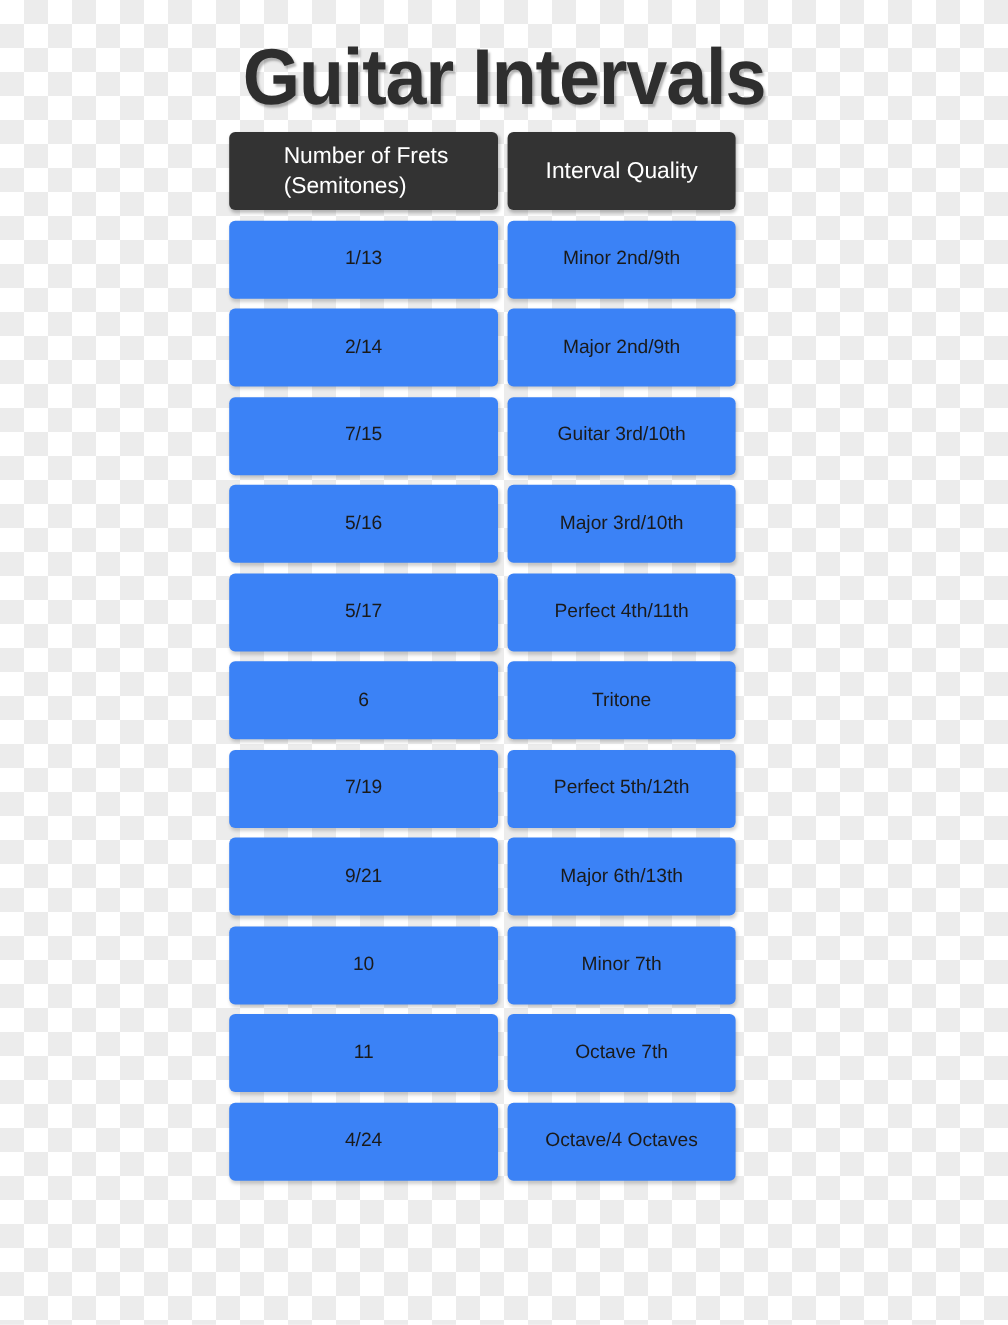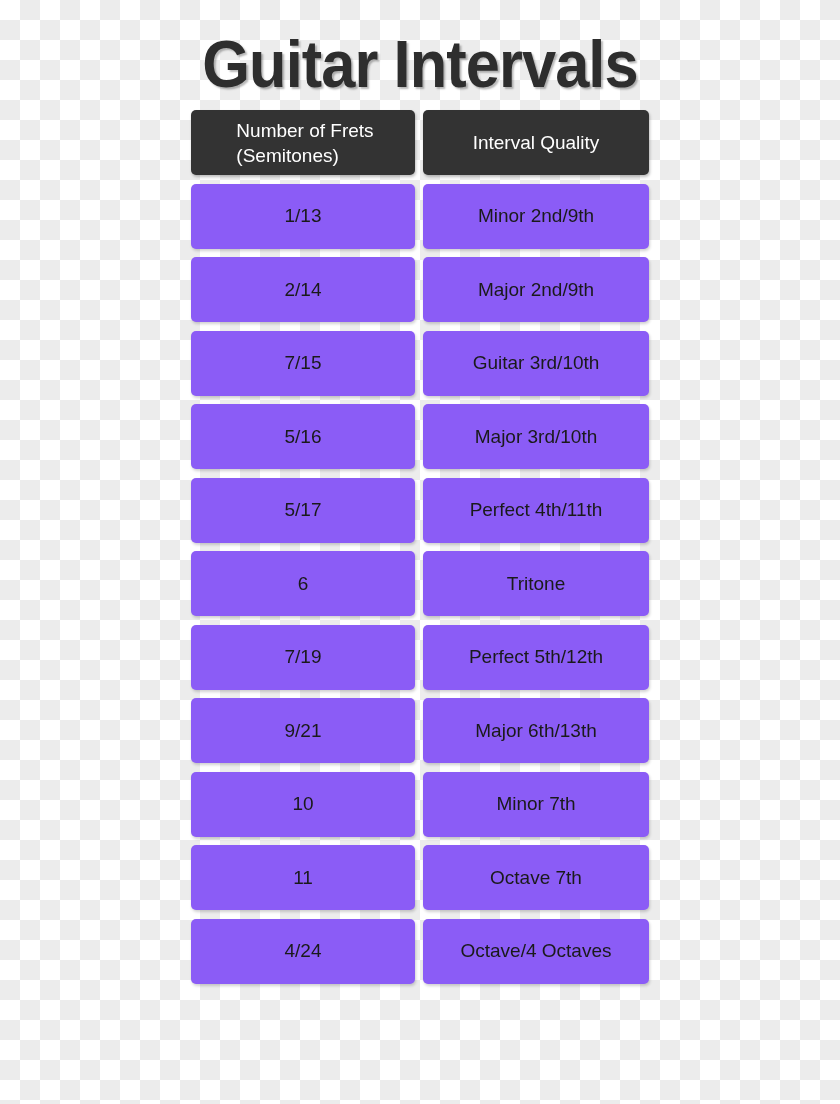--- a/index.html
+++ b/index.html
@@ -61,44 +61,44 @@
 
   .cell {
     box-sizing: border-box;
     display: flex;
     align-items: center;
     justify-content: center;
     border-radius: 5px;
   }
 
   .col-frets  { width: 224px; }
-  .col-quality{ width: 226px; }
+  .col-quality{ width: 190px; }
 
   
   .row-header .cell {
     background: #333333;
     color: #ffffff;
     height: 65px;
     font-size: 19px;
     line-height: 25px;
     box-shadow: 1px 2px 3px rgba(0,0,0,0.25);
   }
   .row-header .col-frets {
     padding-left: 4px;
   }
   .header-stack {
     text-align: left;
   }
 
   
   .row-body .cell {
-    background: #8b5cf6;
+    background: #3b82f6;
     color: #1a1a1a;
     height: 65px;
-    font-size: 19px;
+    font-size: 16px;
     box-shadow: 1px 2px 3px rgba(0,0,0,0.18);
   }
 
   .row-body:first-of-type { }
 </style>
 </head>
 <body>
 
 <div id="infographic">
 

